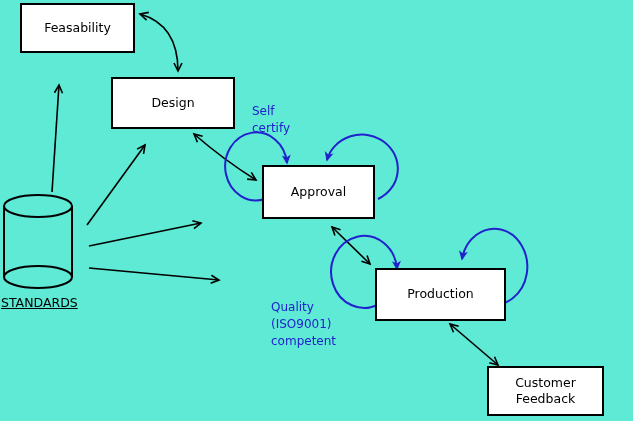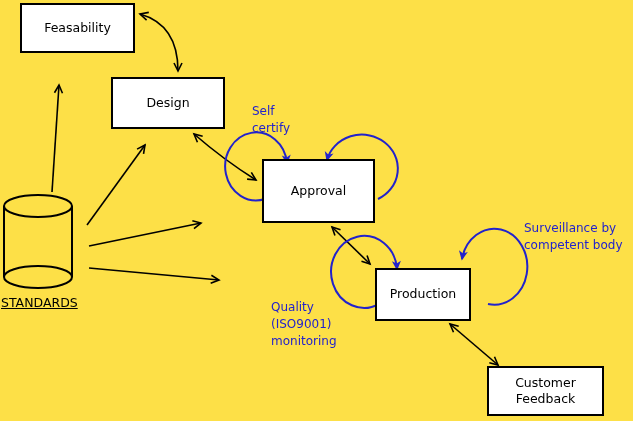--- a/index.html
+++ b/index.html
@@ -1,30 +1,30 @@
 <!DOCTYPE html>
 <html><head>
 <meta charset="utf-8">
 <style>
   html,body{margin:0;padding:0;background:#ffffff;}
   .stage{
-    position:relative;width:633px;height:421px;background:#fde047;overflow:hidden;
+    position:relative;width:633px;height:421px;background:#5eead4;overflow:hidden;
     font-family:"DejaVu Sans","Liberation Sans",sans-serif;
   }
   .stage svg{position:absolute;left:0;top:0;}
   .node{
     position:absolute;border:2px solid #000;background:#fff;
     display:flex;align-items:center;justify-content:center;
     font-size:12.5px;color:#000;text-align:center;white-space:pre-line;line-height:1.3;
     box-sizing:border-box;
   }
   .node-feasability{left:20px;top:3px;width:115px;height:50px;}
-  .node-design{left:111px;top:77px;width:114px;height:52px;}
-  .node-approval{left:262px;top:159px;width:113px;height:64px;}
-  .node-production{left:375px;top:268px;width:96px;height:53px;}
+  .node-design{left:111px;top:77px;width:124px;height:52px;}
+  .node-approval{left:262px;top:165px;width:113px;height:54px;}
+  .node-production{left:375px;top:268px;width:131px;height:53px;}
   .node-customer-feedback{left:487px;top:366px;width:117px;height:50px;}
   .datastore-label{
     position:absolute;left:1px;top:295px;font-size:12.5px;color:#000;white-space:nowrap;text-decoration:underline;
   }
   .blue-label{
     position:absolute;font-size:12px;line-height:17px;color:#2222cc;white-space:pre-line;
   }
   .lbl-self-certify{left:252px;top:103px;}
   .lbl-certification{left:357px;top:103px;}
   .lbl-surveillance{left:524px;top:220px;}
@@ -88,19 +88,17 @@
   </div>
   <div class="node node-customer-feedback">
     <span>Customer
 Feedback</span>
   </div>
 
   <div class="datastore-label">STANDARDS</div>
 
   <div class="blue-label lbl-self-certify">Self
 certify</div>
-  <div class="blue-label lbl-surveillance">Surveillance by
-competent body</div>
   <div class="blue-label lbl-quality">Quality
 (ISO9001)
-monitoring</div>
+competent</div>
 
 </div>
 
 </body></html>

